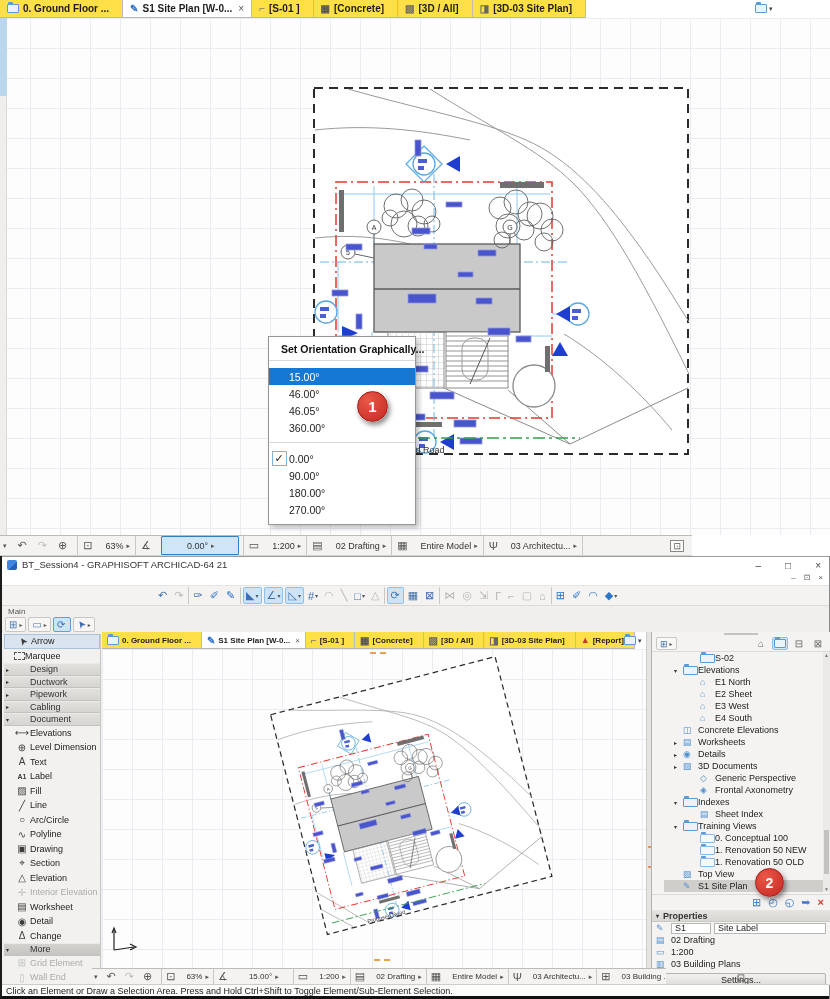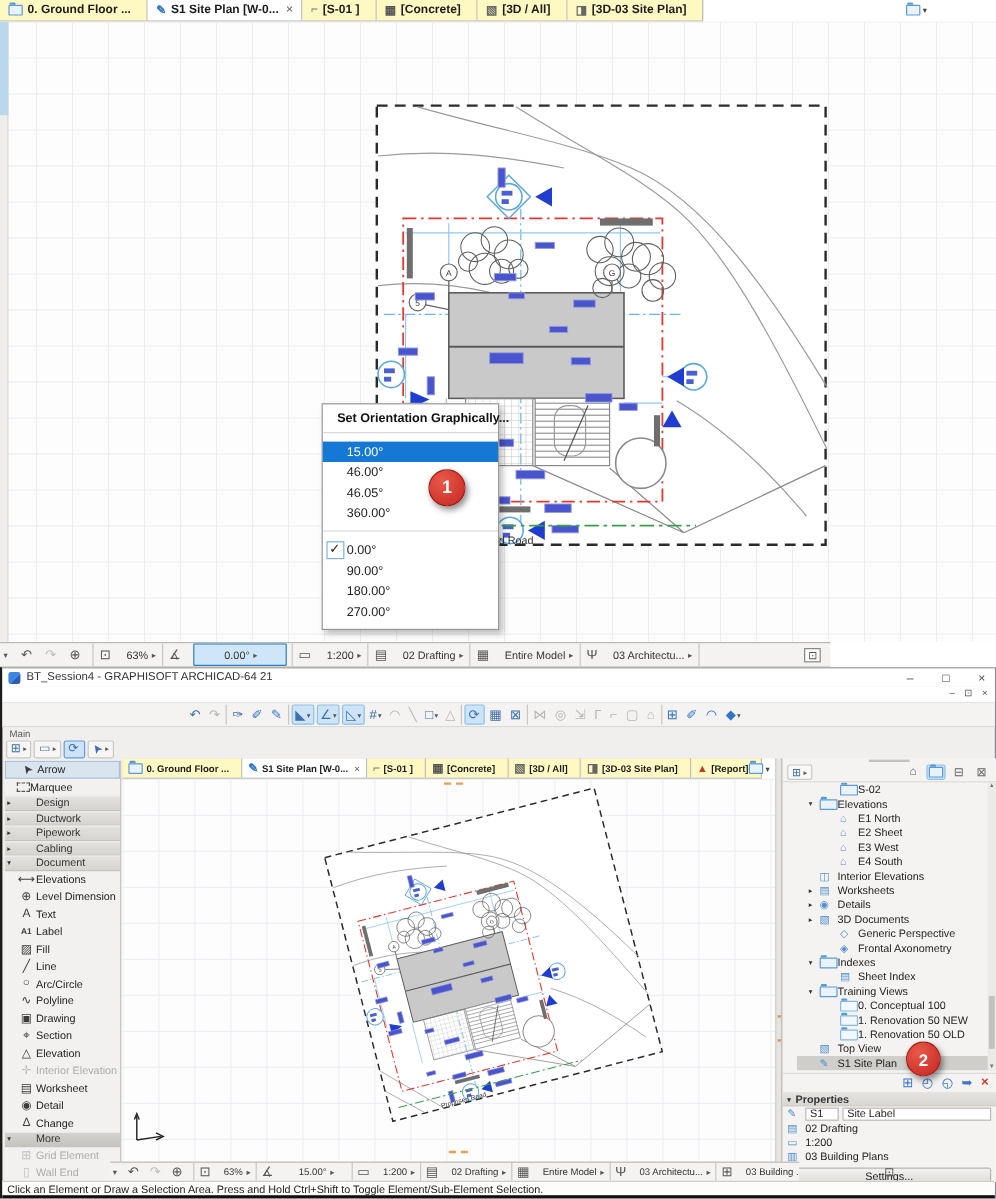--- a/index.html
+++ b/index.html
@@ -9,21 +9,21 @@
 
 
 .gridbg{background-color:#fdfdfd;background-image:linear-gradient(#e9edf1 1px,transparent 1px),linear-gradient(90deg,#e9edf1 1px,transparent 1px);background-size:30px 30px}
 .badge{position:absolute;border-radius:50%;background:radial-gradient(circle at 35% 30%,#ea5848,#c42722);color:#fff;font-weight:700;display:flex;align-items:center;justify-content:center;box-shadow:2px 3px 5px rgba(0,0,0,.45);z-index:40;border:1px solid #9f1c18}
 .vsep{width:1px;height:14px;background:#c9c7c4;margin:0 2px;padding:0!important}
 .spacer{flex:1;padding:0!important}
 
 
 .tabbar{position:absolute;background:#fff}
 .tabstrip{display:flex;height:100%;background:#d2d0cd;border-bottom:1px solid #b9b7b4;width:max-content}
-.tab{display:flex;align-items:center;gap:4px;padding:0 7px;border-right:1px solid #bebcb9;background:#fef9c3;font-weight:700;color:#1c1c1c;white-space:nowrap;cursor:default}
+.tab{display:flex;align-items:center;gap:4px;padding:0 7px;border-right:1px solid #bebcb9;background:#fde047;font-weight:700;color:#1c1c1c;white-space:nowrap;cursor:default}
 .tab.active{background:#fff}
 .tab .tclose{color:#555;font-weight:400;margin-left:2px}
 .tabbar.big .tab{font-size:10px}
 .tabbar.small .tab{font-size:8px;padding:0 5px;gap:3px}
 .tabic{display:inline-flex;align-items:center;justify-content:center;font-size:10px;color:#4f8fd2}
 .gi-tabfolder,.gi-folder,.gi-folderm,.gi-folderv,.gi-viewmap,.gi-tabovf{width:12px;height:9px;border:1px solid #5b9bd5;background:#eaf3fc;border-radius:1px;position:relative;display:inline-block}
 .gi-tabfolder::before,.gi-folder::before,.gi-folderm::before,.gi-folderv::before,.gi-viewmap::before,.gi-tabovf::before{content:"";position:absolute;top:-3px;left:0;width:5px;height:2px;background:#5b9bd5;border-radius:1px 1px 0 0}
 .gi-folderv{border-color:#86b9e6;background:#f2f8fd}
 .gi-tabplan{color:#2e74c8}
 .gi-tabconcrete{color:#555}
@@ -122,21 +122,21 @@
 .treescroll .thumb{position:absolute;left:1px;right:1px;top:178px;height:44px;background:#c4c2bf}
 .navactions{position:absolute;left:0;top:262px;width:100%;height:15px;display:flex;align-items:center;justify-content:flex-end;gap:7px;padding:0 6px;border-top:1px solid #dddbd8}
 .nai{font-size:11px;color:#3f78c8}
 .nai.red{color:#d23b2f;font-weight:700}
 .props{position:absolute;left:0;top:278px;width:100%}
 .propshead{height:12px;background:linear-gradient(#e6e4e1,#d9d7d4);display:flex;align-items:center;gap:4px;padding:0 4px;font-weight:700;color:#333;border-bottom:1px solid #c9c7c4}
 .propshead .pex{font-size:6px}
 .prow{display:flex;align-items:center;gap:3px;height:12px;padding:0 4px;color:#222}
 .prow .pic{width:12px;font-size:9px;color:#4f8fd2;flex:none}
 .pfield{background:#fff;border:1px solid #b9b7b4;height:11px;display:flex;align-items:center;padding:0 3px}
-.pfield.idf{width:28px}
+.pfield.idf{width:40px}
 .pfield.namef{flex:1}
 .settingsbtn{margin:3px 4px 0 4px;height:14px;background:linear-gradient(#f2f1ef,#dddbd8);border:1px solid #b5b3b0;border-radius:2px;display:flex;align-items:center;justify-content:center;font-size:9px;color:#222}
 .navfoot{position:absolute;left:0;bottom:2px;width:100%;text-align:center;font-size:10px;color:#555}
 
 
 .topsec{position:absolute;left:0;top:0;width:830px;height:556px;background:#fff}
 .canvas1{position:absolute;left:0;top:18px;width:830px;height:517px}
 .vstrip{position:absolute;left:0;top:0;width:7px;height:100%;background:#efeeec;border-right:1px solid #dcdad7}
 .vstrip .thumb{position:absolute;left:0;top:0;width:7px;height:78px;background:#bad7ec}
 .helpbar{position:absolute;left:0;top:428px;width:100%;height:13px;background:#fcfcfb;border-top:1px solid #cfcdca;font-size:9px;color:#222;display:flex;align-items:center;padding-left:4px;white-space:nowrap;overflow:hidden}
@@ -955,21 +955,21 @@
             <span class="tlb">E3 West</span>
           </div>
             <div class="trow d3">
             <span class="tex"></span>
             <span class="tic gi-elev">⌂</span>
             <span class="tlb">E4 South</span>
           </div>
             <div class="trow d2">
             <span class="tex"></span>
             <span class="tic gi-intelevn">◫</span>
-            <span class="tlb">Interior Elevations</span>
+            <span class="tlb">Concrete Elevations</span>
           </div>
             <div class="trow d2">
             <span class="tex">▸</span>
             <span class="tic gi-worksheetn">▤</span>
             <span class="tlb">Worksheets</span>
           </div>
             <div class="trow d2">
             <span class="tex">▸</span>
             <span class="tic gi-detailn">◉</span>
             <span class="tlb">Details</span>

